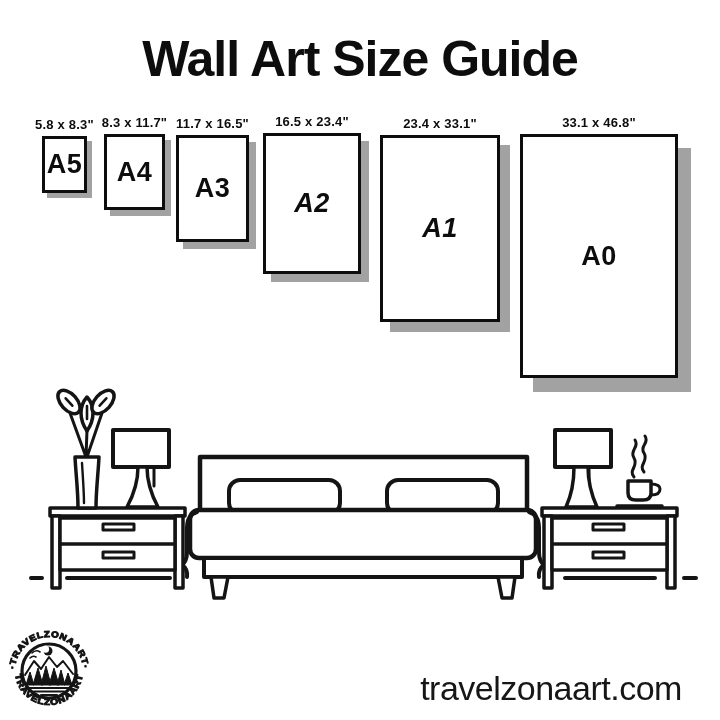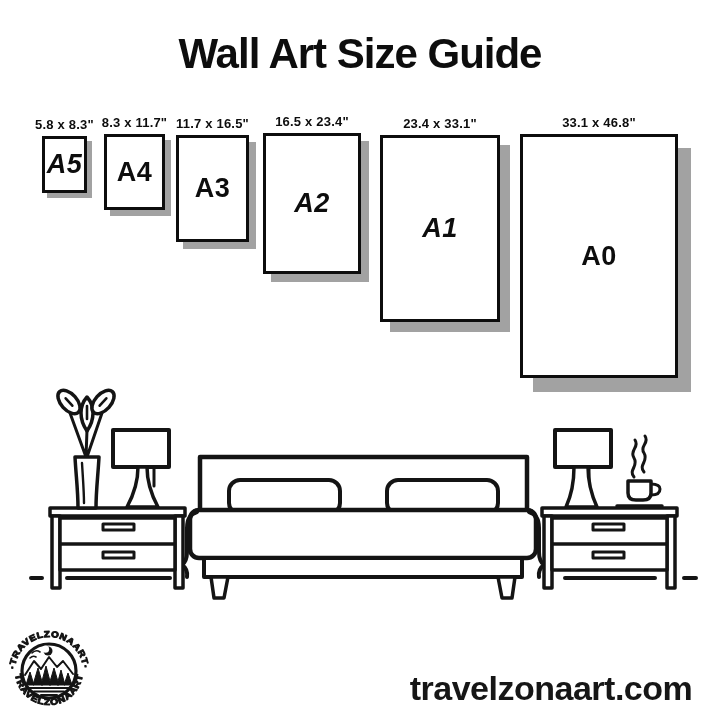--- a/index.html
+++ b/index.html
@@ -2,49 +2,49 @@
 <html><head>
 <meta charset="utf-8">
 <style>
   html,body{margin:0;padding:0;background:#ffffff;}
   .canvas{
     position:relative;width:720px;height:720px;background:#ffffff;overflow:hidden;
     font-family:"Liberation Sans",sans-serif;color:#141414;
   }
   .page-title{
     position:absolute;left:0;top:30px;width:720px;text-align:center;
-    font-size:42px;font-weight:700;letter-spacing:-1px;color:#0d0d0d;
+    font-size:50px;font-weight:700;letter-spacing:-1px;color:#0d0d0d;
   }
   .paper{position:absolute;}
   .paper .dim{
     position:absolute;bottom:100%;left:50%;transform:translateX(-50%);
     margin-bottom:4px;font-size:13px;font-weight:700;letter-spacing:.2px;
     white-space:nowrap;color:#0d0d0d;
   }
   .paper .box{
     box-sizing:border-box;width:100%;height:100%;background:#ffffff;
     border:3px solid #0d0d0d;display:flex;align-items:center;justify-content:center;
     font-size:27px;font-weight:700;letter-spacing:.5px;color:#0d0d0d;
   }
   .p-a5{left:42px;top:136px;width:45px;height:57px;}
   .p-a4{left:104px;top:134px;width:61px;height:76px;}
   .p-a3{left:176px;top:135px;width:73px;height:107px;}
   .p-a2{left:263px;top:133px;width:98px;height:141px;}
   .p-a1{left:380px;top:135px;width:120px;height:187px;}
   .p-a0{left:520px;top:134px;width:158px;height:244px;}
-  .p-a5 .box{box-shadow:5px 5px 0 #a2a2a2;font-style:italic;}
+  .p-a5 .box{box-shadow:5px 5px 0 #a2a2a2;}
   .p-a4 .box{box-shadow:6px 6px 0 #a2a2a2;text-align:right;}
   .p-a3 .box{box-shadow:7px 7px 0 #a2a2a2;}
   .p-a2 .box{box-shadow:8px 8px 0 #a2a2a2;font-style:italic;}
   .p-a1 .box{box-shadow:10px 10px 0 #a2a2a2;font-style:italic;}
   .p-a0 .box{box-shadow:13px 14px 0 #a2a2a2;}
   .scene{position:absolute;left:0;top:0;width:720px;height:720px;}
   .footer-site{
     position:absolute;left:551px;top:671px;transform:translateX(-50%);
-    font-size:34px;font-weight:700;letter-spacing:-.5px;line-height:1;color:#161616;
+    font-size:34px;font-weight:400;letter-spacing:-.5px;line-height:1;color:#161616;
     white-space:nowrap;
   }
   .logo-text{font-family:"Liberation Sans",sans-serif;font-weight:700;font-size:8.6px;letter-spacing:.6px;fill:#141414;}
 </style>
 </head>
 <body>
 
 <div class="canvas">
 
   <div class="page-title">Wall Art Size Guide</div>

